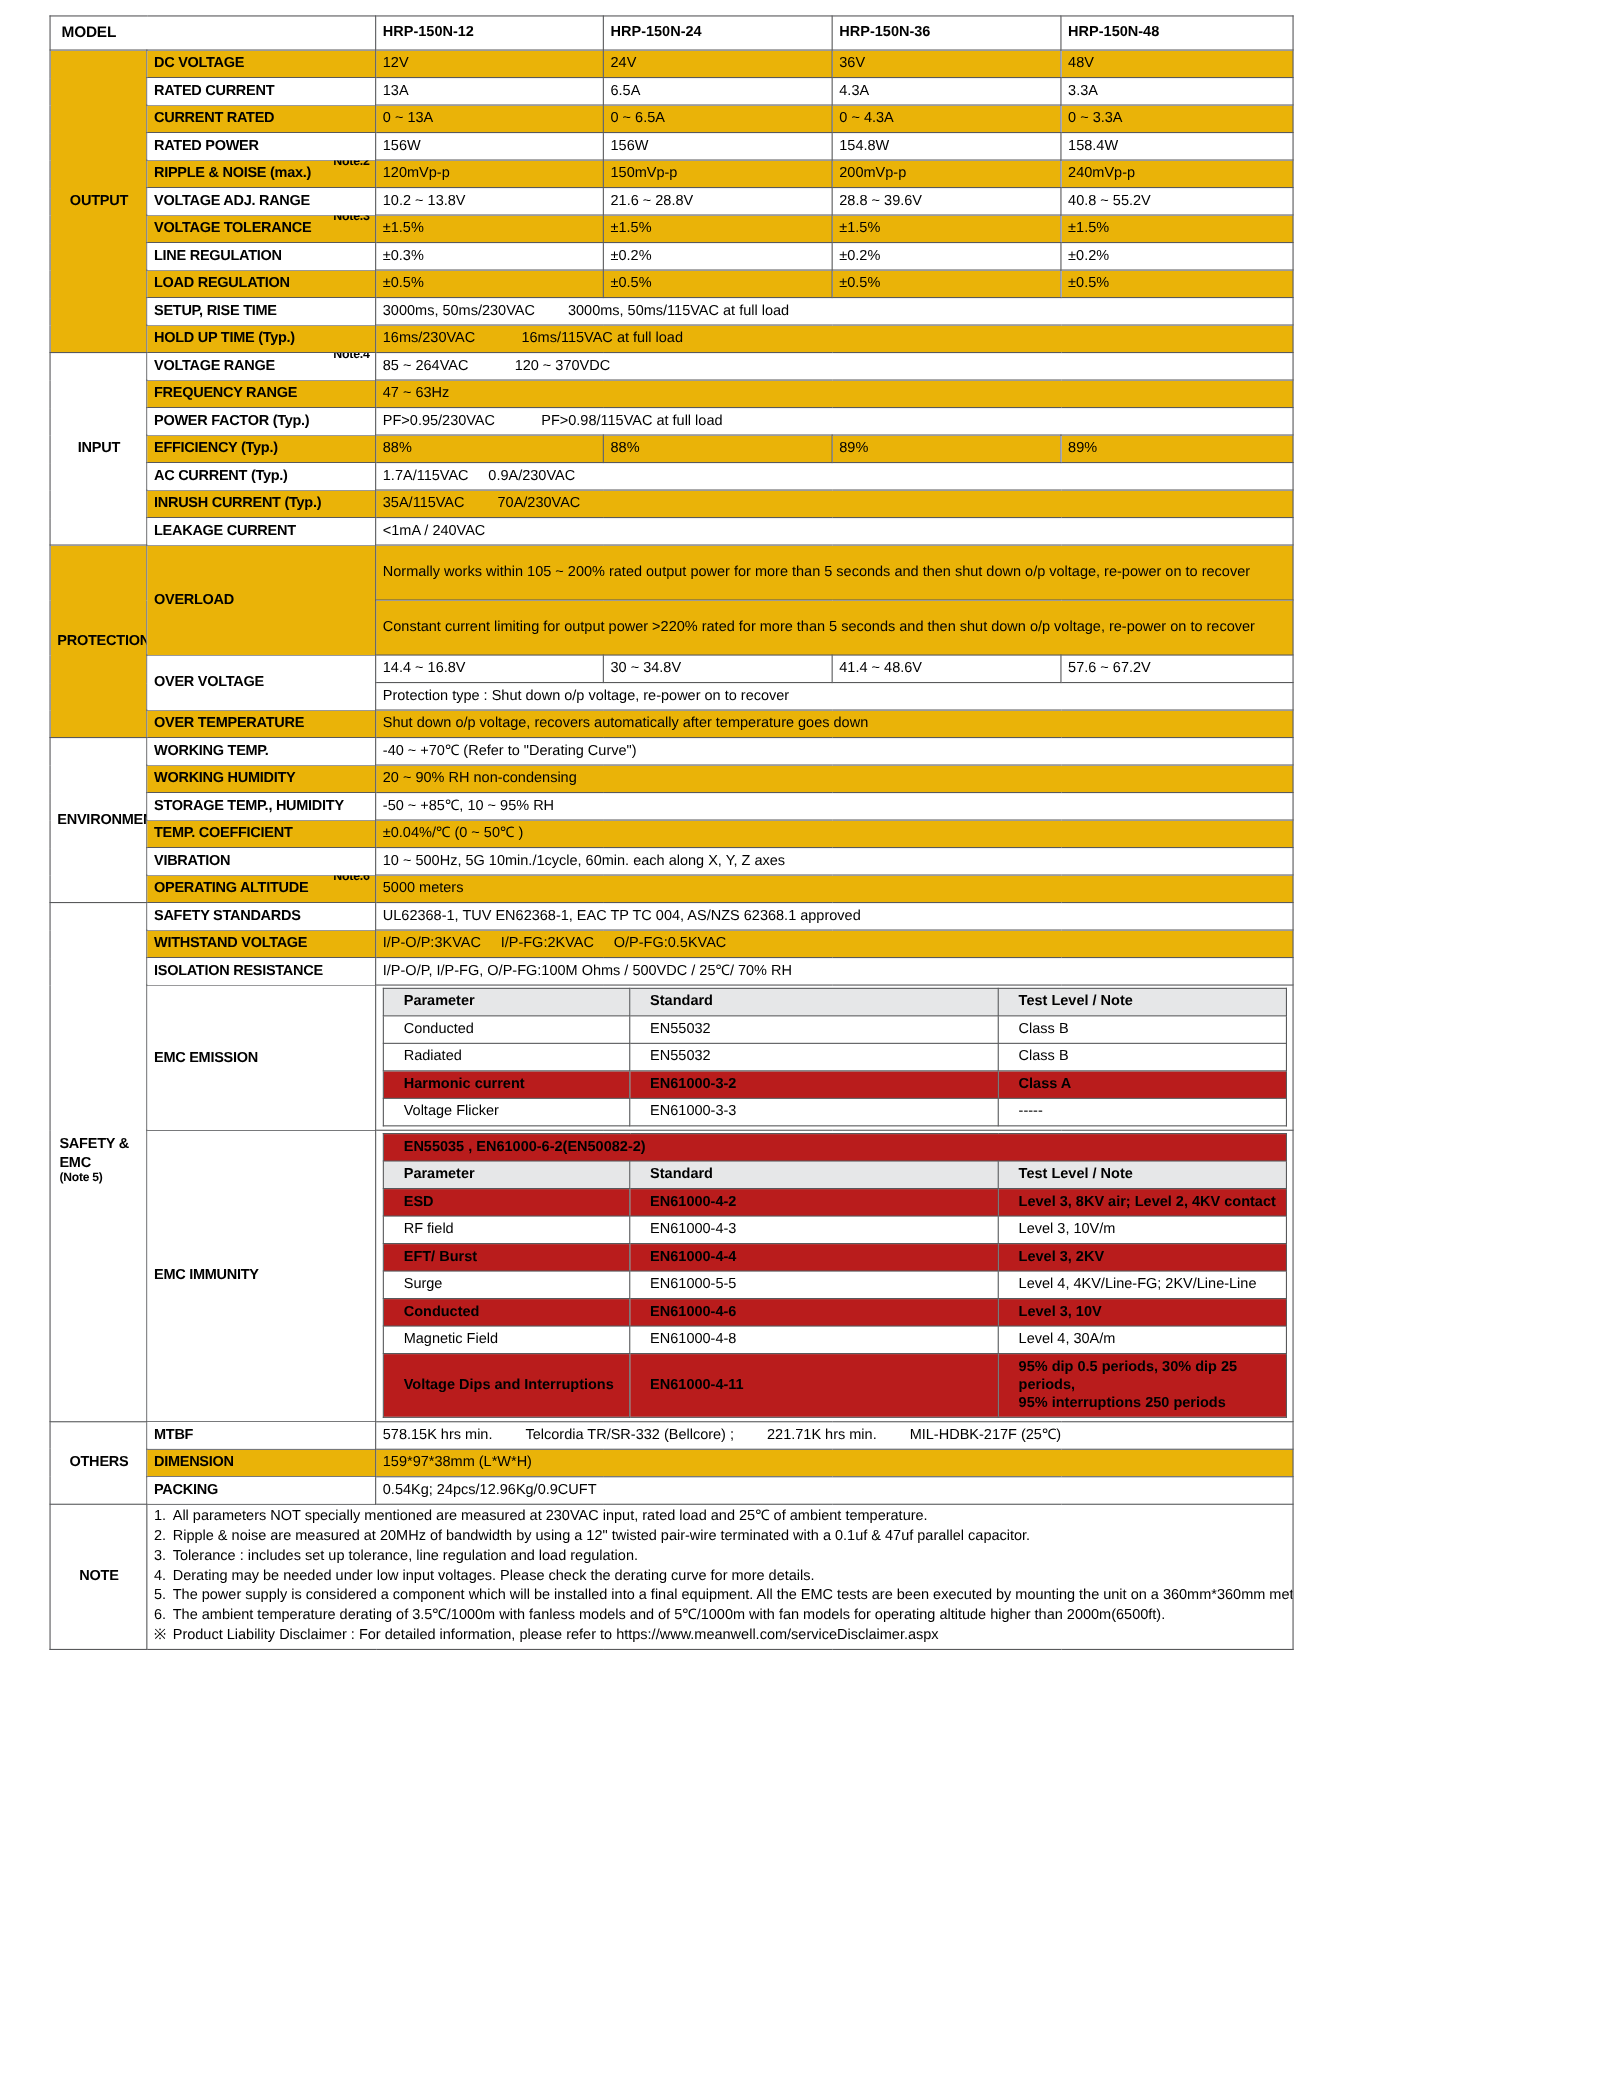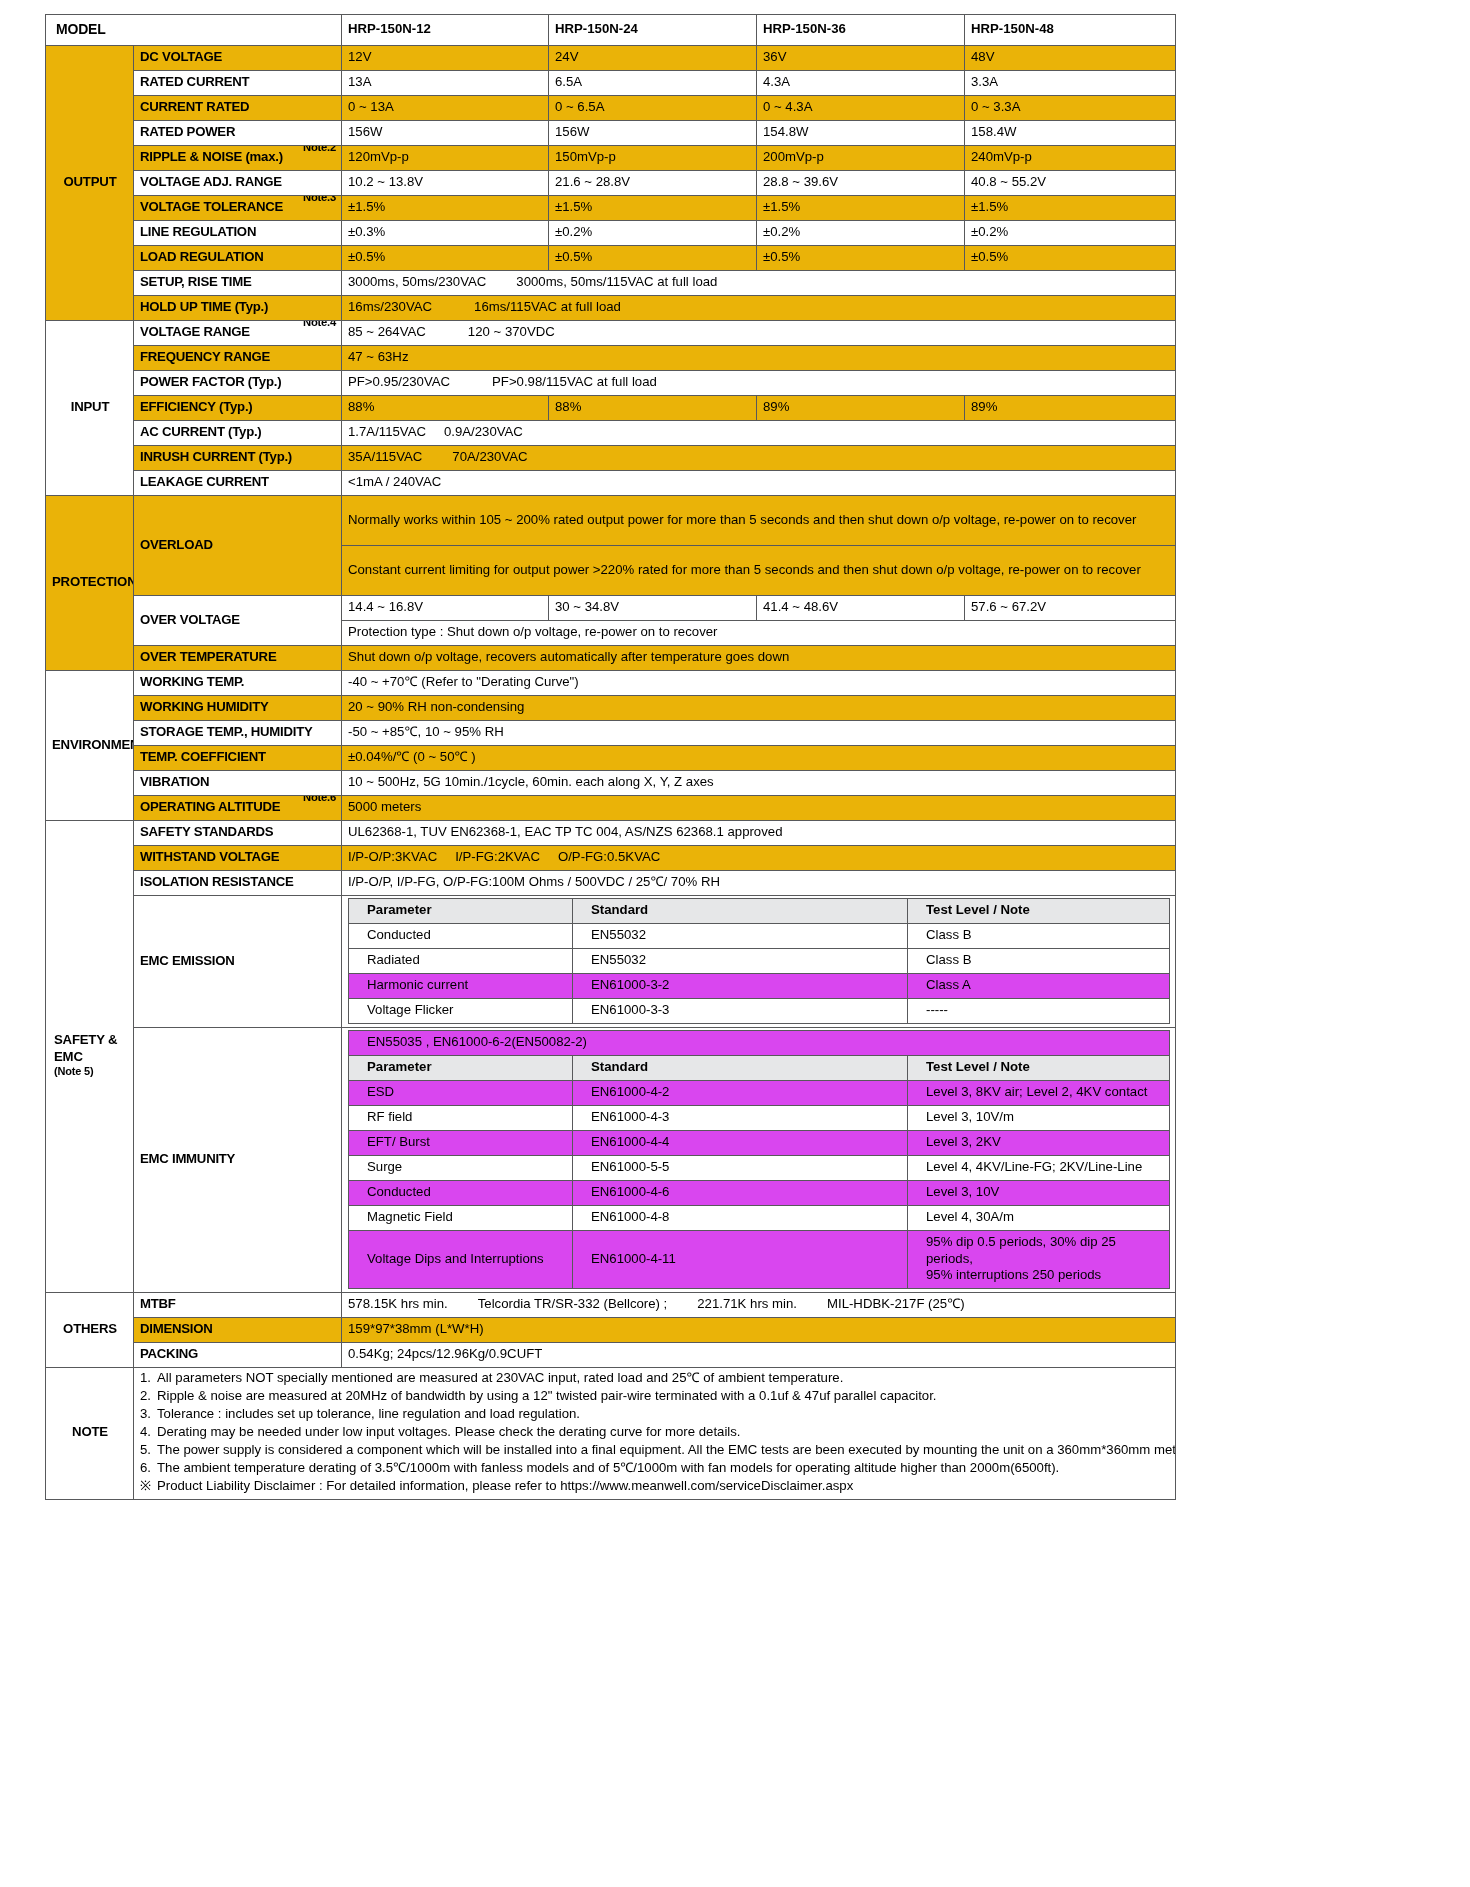--- a/index.html
+++ b/index.html
@@ -71,21 +71,21 @@
   table.sub td {
     border: 1px solid #58595b;
     font-size: 13.2px;
     padding: 3px 5px 4px 18px;
     height: 25px;
     color: #000;
     background: #fff;
     white-space: nowrap;
   }
   table.sub td.hd { font-weight: bold; background: #e6e7e8; }
-  table.sub td.sh { background: #d946ef; }
+  table.sub td.sh { background: #b91c1c; font-weight: bold; }
   td.nopad { padding: 0; border: none; }
   .c1 { width: 224px; }
   .c2 { width: 335px; }
   .c3 { width: auto; }
   td.notecell {
     white-space: normal;
     padding: 7px 8px 9px 10px;
     line-height: 1.45;
     font-size: 13.2px;
   }

